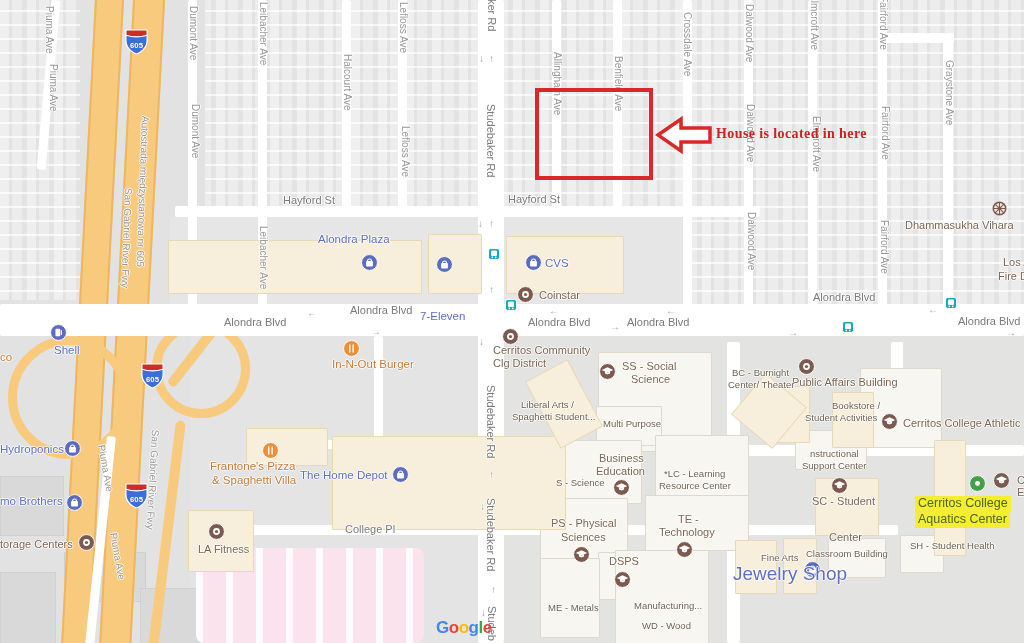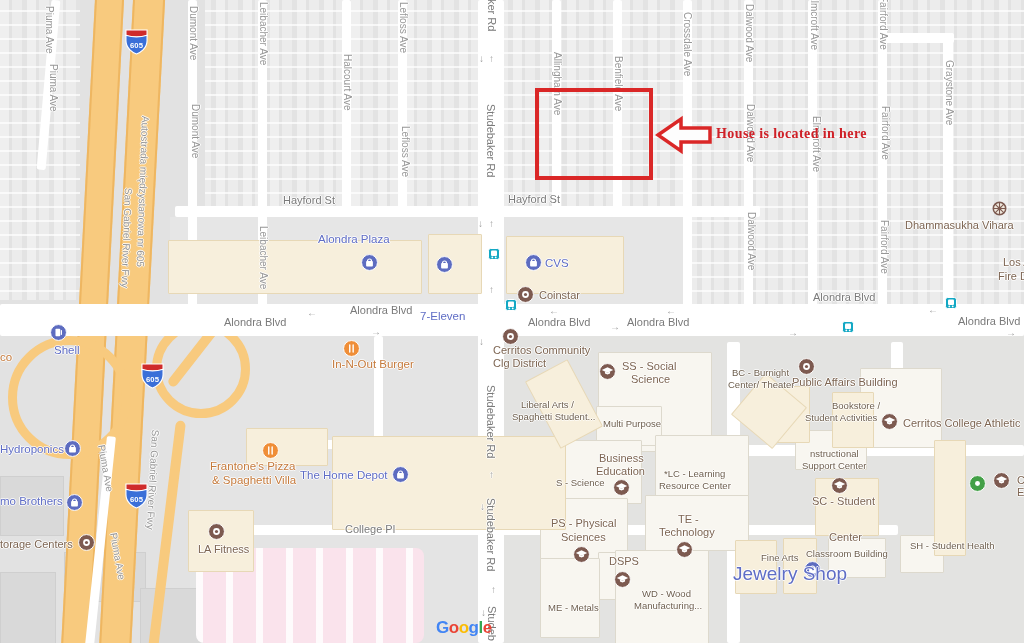--- a/index.html
+++ b/index.html
@@ -52,20 +52,24 @@
 
 <div id="map">
   <div class="houses"></div>
 
   <div id="ann-rect"></div>
   <svg id="ann-arrow" width="58" height="40" viewBox="0 0 58 40">
     <polygon points="3,20 26,4 26,13 55,13 55,27 26,27 26,36" fill="#fdfdfd" stroke="#da2727" stroke-width="3.5"></polygon>
   </svg>
   <div id="ann-note">House is located in here</div>
 
+  <div id="hl">
+    <span>Cerritos College</span>
+    <span>Aquatics Center</span>
+  </div>
 
   <div id="glogo"><span style="color: rgb(66, 133, 244);">G</span><span style="color: rgb(234, 67, 53);">o</span><span style="color: rgb(251, 188, 5);">o</span><span style="color: rgb(66, 133, 244);">g</span><span style="color: rgb(52, 168, 83);">l</span><span style="color: rgb(234, 67, 53);">e</span></div>
 <div class="zone" style="left: 80px; top: 0px; width: 125px; height: 643px; background: rgb(226, 226, 226);"></div>
     <div class="zone" style="left: 0px; top: 300px; width: 262px; height: 343px; background: rgb(226, 226, 226);"></div>
     <div class="zone" style="left: 170px; top: 217px; width: 310px; height: 87px; background: rgb(230, 230, 230);"></div>
     <div class="zone" style="left: 504px; top: 217px; width: 186px; height: 87px; background: rgb(230, 230, 230);"></div>
     <div class="zone" style="left: 190px; top: 336px; width: 292px; height: 307px; background: rgb(228, 228, 228);"></div>
     <div class="zone" style="left: 482px; top: 336px; width: 542px; height: 307px; background: rgb(227, 227, 225);"></div>
     <div class="bldg" style="left: 0px; top: 572px; width: 54px; height: 71px;"></div>
     <div class="bldg" style="left: 64px; top: 552px; width: 80px; height: 48px;"></div>
@@ -208,21 +212,21 @@
     <div class="lbl poiBrownLg" style="left: 596px; top: 466px;">Education</div>
     <div class="lbl campus" style="left: 664px; top: 469px;">*LC - Learning</div>
     <div class="lbl campus" style="left: 659px; top: 481px;">Resource Center</div>
     <div class="lbl campus" style="left: 556px; top: 478px;">S - Science</div>
     <div class="lbl poiBrownLg" style="left: 551px; top: 518px;">PS - Physical</div>
     <div class="lbl poiBrownLg" style="left: 561px; top: 532px;">Sciences</div>
     <div class="lbl poiBrownLg" style="left: 678px; top: 514px;">TE -</div>
     <div class="lbl poiBrownLg" style="left: 659px; top: 527px;">Technology</div>
     <div class="lbl poiBrownLg" style="left: 609px; top: 556px;">DSPS</div>
     <div class="lbl campus" style="left: 548px; top: 603px;">ME - Metals</div>
-    <div class="lbl campus" style="left: 642px; top: 589px;">WD - Wood</div>
+    <div class="lbl campus" style="left: 642px; top: 621px;">WD - Wood</div>
     <div class="lbl campus" style="left: 634px; top: 601px;">Manufacturing...</div>
     <div class="lbl campus" style="left: 761px; top: 553px;">Fine Arts</div>
     <div class="lbl campus" style="left: 806px; top: 549px;">Classroom Building</div>
     <div class="lbl campus" style="left: 910px; top: 541px;">SH - Student Health</div>
     <div class="lbl poiBrownLg" style="left: 1003px; top: 257px;">Los A</div>
     <div class="lbl poiBrownLg" style="left: 998px; top: 271px;">Fire De</div>
     <div class="lbl poiBrownLg" style="left: 1017px; top: 475px;">C</div>
     <div class="lbl poiBrownLg" style="left: 1017px; top: 487px;">E</div>
     <div class="lbl arrow" style="left: 307px; top: 308px;">←</div>
     <div class="lbl arrow" style="left: 371px; top: 327px;">→</div>

